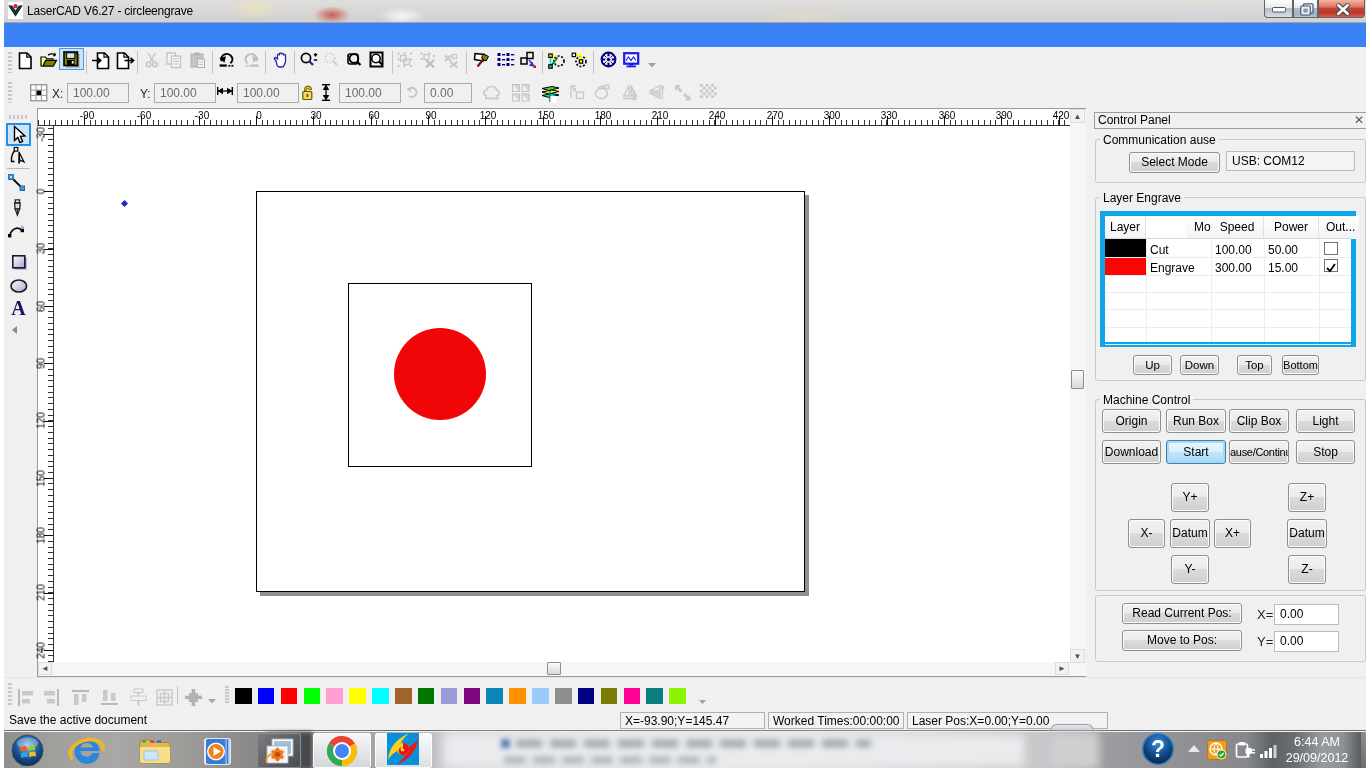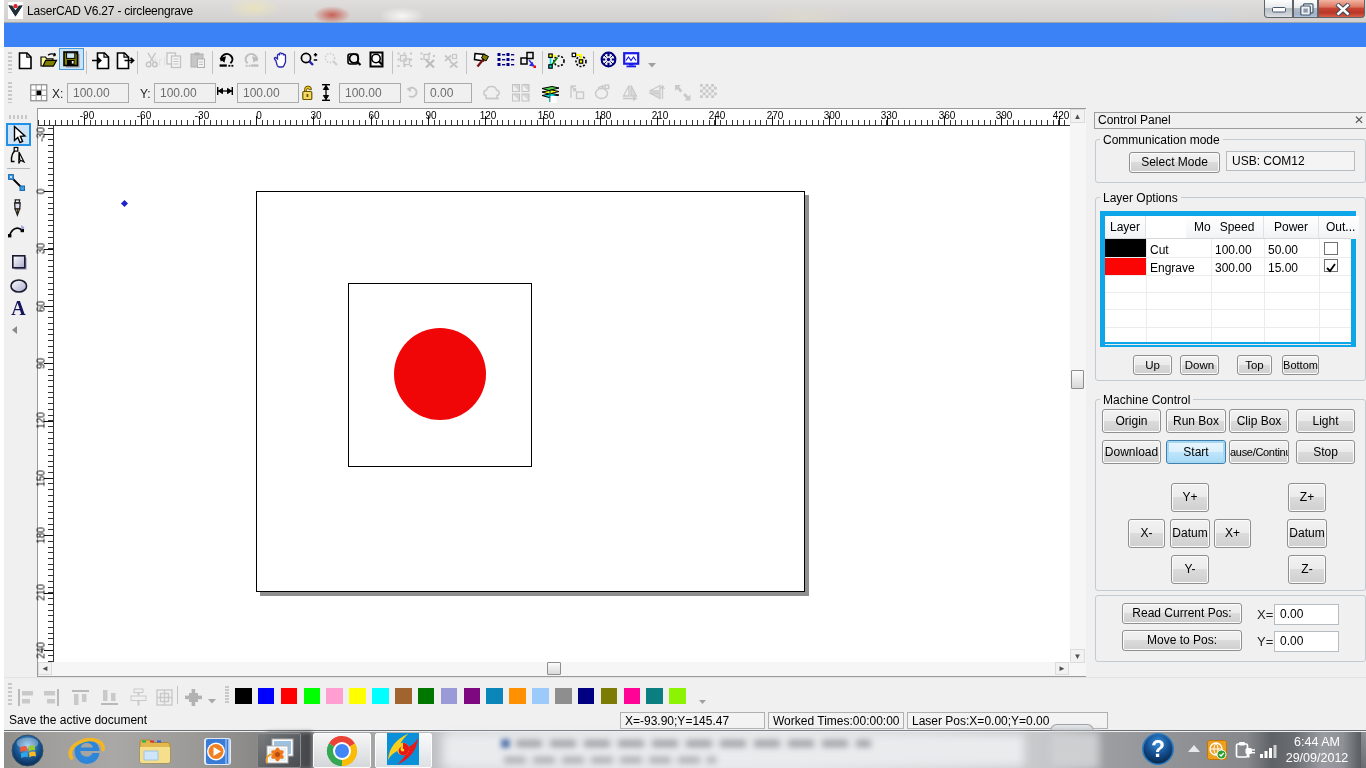--- a/index.html
+++ b/index.html
@@ -581,26 +581,26 @@
       <div id="hscroll">
         <div class="scrollarrow" style="left:0; top:0; width:14px; height:13px; line-height:12px;">◄</div>
         <div class="scrollarrow" style="left:1017px; top:0; width:14px; height:13px; line-height:12px;">►</div>
         <div class="scrollthumb" style="left:509px; top:0px; width:14px; height:13px;"></div>
       </div>
     </div>
     <div id="rightpanel" class="abs" style="left:1082px; top:0;">
       <div id="cp-header">Control Panel<span style="position:absolute; right:5px; top:0px; color:#555;">✕</span></div>
 
       <div class="groupbox" style="left:9px; top:31px; width:271px; height:44px;"></div>
-      <div class="grouplabel" style="left:14px; top:25px;">Communication mode</div>
+      <div class="grouplabel" style="left:14px; top:25px;">Communication ause</div>
       <div class="btn" style="left:43px; top:44px; width:91px; height:21px; line-height:19px;">Select Mode</div>
       <div class="tfield" style="left:140px; top:43px; width:129px; height:20px; line-height:18px; background:#f4f4f4;">USB: COM12</div>
 
       <div class="groupbox" style="left:9px; top:89px; width:271px; height:184px;"></div>
-      <div class="grouplabel" style="left:14px; top:83px;">Layer Options</div>
+      <div class="grouplabel" style="left:14px; top:83px;">Layer Engrave</div>
       <div id="layertable">
         <div class="th" style="left:0; width:41px;">Layer</div>
         <div class="th" style="left:41px; width:65px; text-align:left; padding-left:8px;margin-left:40px;">Mode</div>
         <div class="th" style="left:106px; width:53px;">Speed</div>
         <div class="th" style="left:159px; width:55px;">Power</div>
         <div class="th" style="left:214px; width:40px; border-right:none; text-align:left; padding-left:7px;">Out...</div>
         <div style="position:absolute; left:0; top:23px; width:41px; height:18px; background:#000;"></div>
         <div style="position:absolute; left:0; top:41px; width:41px; height:18px; background:#fb0404;"></div>
         <div class="cellt" style="left:45px; top:27px;">Cut</div>
         <div class="cellt" style="left:110px; top:27px;">100.00</div>

